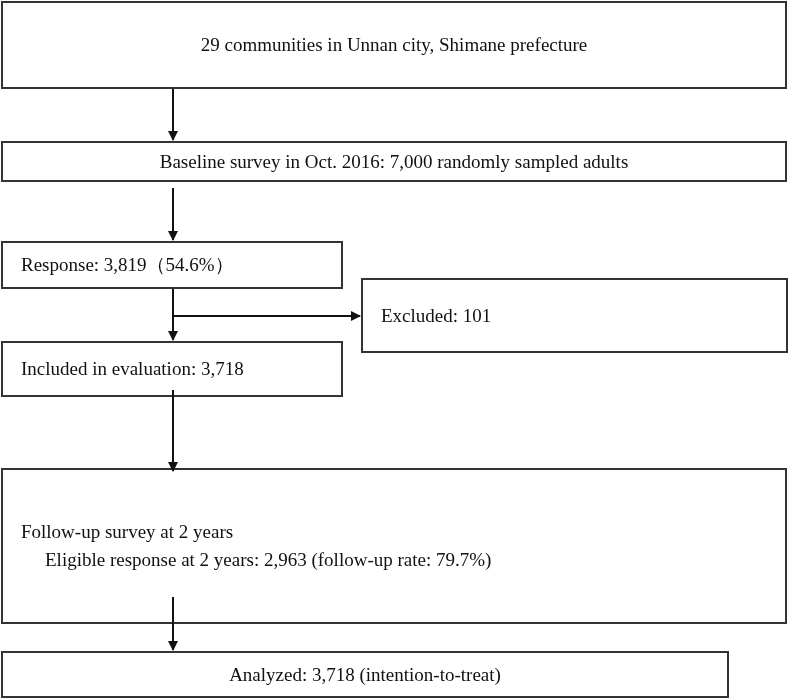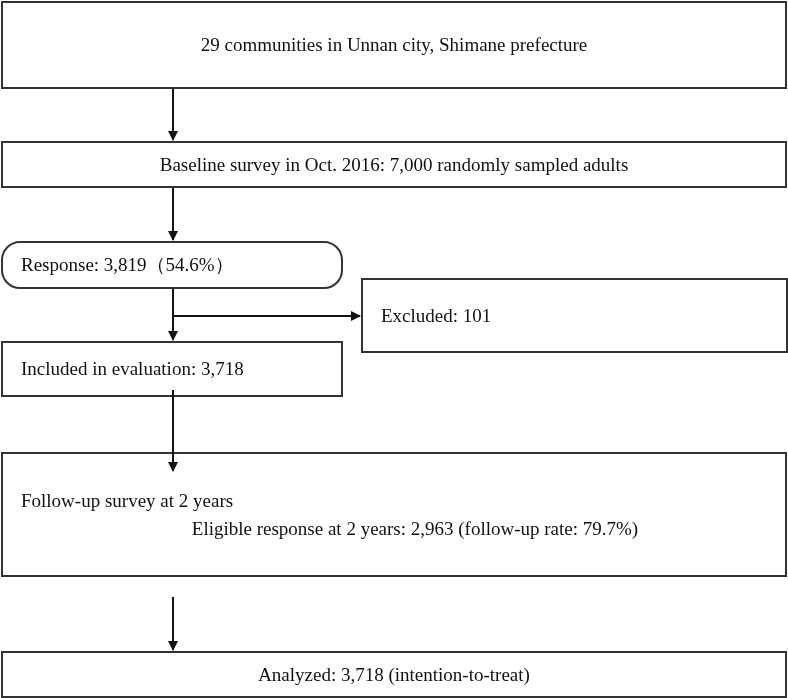--- a/index.html
+++ b/index.html
@@ -2,52 +2,52 @@
 <html><head>
 <meta charset="utf-8">
 <style>
   html, body { margin: 0; padding: 0; background: #ffffff; }
   body { width: 788px; height: 698px; position: relative; overflow: hidden;
          font-family: "Liberation Serif", "DejaVu Serif", serif; color: #111; }
   .box { position: absolute; border: 2px solid #333; box-sizing: border-box; background: #fff;
          font-size: 19px; line-height: 26px; }
   .center { display: flex; flex-direction: column; align-items: center; justify-content: center; text-align: center; }
   .left { display: flex; flex-direction: column; justify-content: center; padding-left: 18px; }
-  .indent { padding-left: 24px; text-align: center; }
+  .indent { padding-left: 24px; }
   svg.arrows { position: absolute; left: 0; top: 0; }
 </style>
 </head>
 <body>
 
 <div class="box center" style="left:1px; top:1px; width:786px; height:88px;">
   <div>29 communities in Unnan city, Shimane prefecture</div>
 </div>
 
-<div class="box center" style="left:1px; top:141px; width:786px; height:47px;">
+<div class="box center" style="left:1px; top:141px; width:786px; height:41px;">
   <div>Baseline survey in Oct. 2016: 7,000 randomly sampled adults</div>
 </div>
 
-<div class="box left" style="left:1px; top:241px; width:342px; height:48px;border-radius:19px;">
+<div class="box left" style="left:1px; top:241px; width:342px; height:48px;">
   <div>Response: 3,819（54.6%）</div>
 </div>
 
 <div class="box left" style="left:361px; top:278px; width:427px; height:75px;gap:23px;">
   <div>Excluded: 101</div>
 </div>
 
 <div class="box left" style="left:1px; top:341px; width:342px; height:56px;">
   <div>Included in evaluation: 3,718</div>
 </div>
 
-<div class="box left" style="left:1px; top:452px; width:786px; height:125px; line-height:28px;">
+<div class="box left" style="left:1px; top:468px; width:786px; height:156px; line-height:28px;">
   <div>Follow-up survey at 2 years</div>
   <div class="indent">Eligible response at 2 years: 2,963 (follow-up rate: 79.7%)</div>
 </div>
 
-<div class="box center" style="left:1px; top:651px; width:786px; height:47px;">
+<div class="box center" style="left:1px; top:651px; width:728px; height:47px;">
   <div>Analyzed: 3,718 (intention-to-treat)</div>
 </div>
 
 <svg class="arrows" width="788" height="698">
   <defs>
     <marker id="ah" markerWidth="10" markerHeight="10" refX="9" refY="5" orient="auto" markerUnits="userSpaceOnUse">
       <path d="M0,0 L10,5 L0,10 Z" fill="#111"></path>
     </marker>
   </defs>
   <g stroke="#111" stroke-width="2" fill="none">

